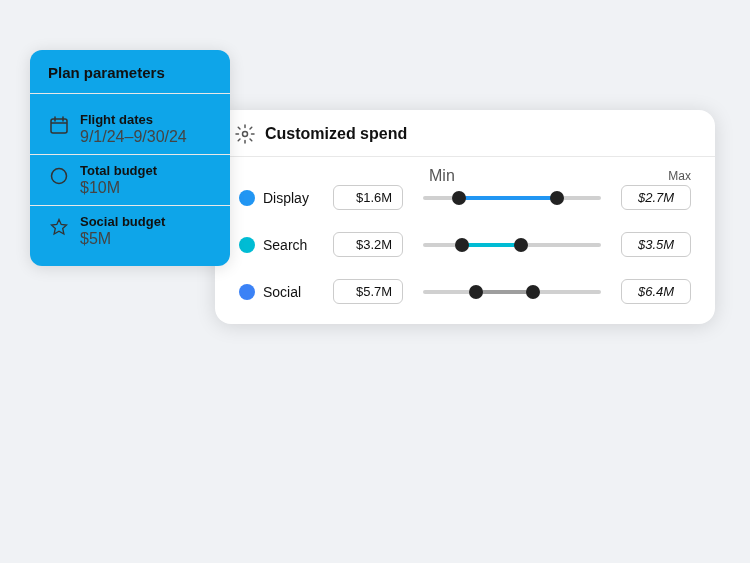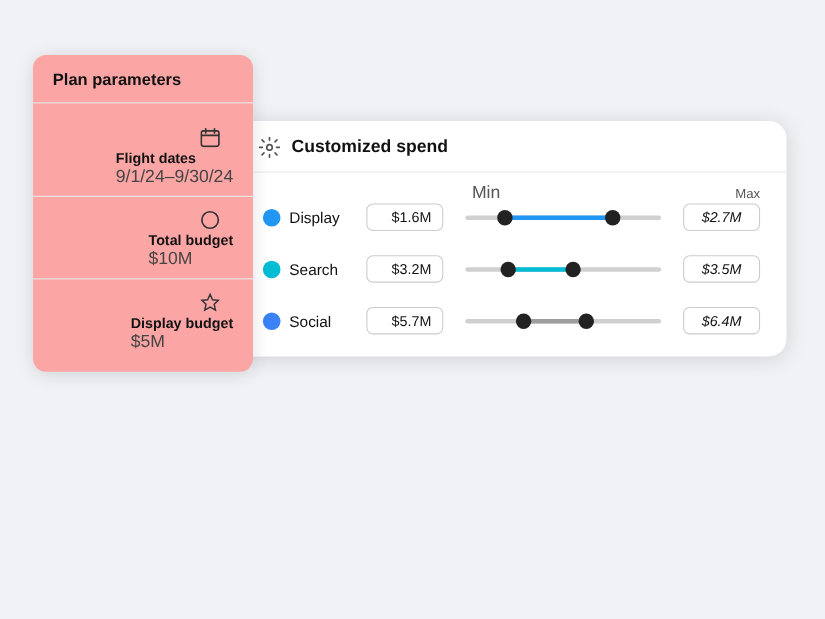--- a/index.html
+++ b/index.html
@@ -19,45 +19,44 @@
       height: 563px;
       background: #f0f2f5;
     }
 
     
     .plan-card {
       position: absolute;
       top: 50px;
       left: 30px;
       width: 200px;
-      background: #fca5a5;
+      background: #0ea5e9;
       border-radius: 12px;
       box-shadow: 0 2px 16px rgba(0,0,0,0.12);
       padding: 0;
       z-index: 2;
     }
 
     .plan-card-header {
       padding: 14px 18px 12px;
       font-weight: 700;
       font-size: 15px;
       color: #111;
       border-bottom: 1px solid #e8e8e8;
     }
 
     .plan-card-body {
       padding: 10px 0 10px;
     }
 
     .plan-item {
       display: flex;
-      align-items: flex-end;
+      align-items: flex-start;
       padding: 8px 18px;
       border-bottom: 1px solid #e8e8e8;
-      flex-direction: column;
     }
 
     .plan-item:last-child {
       border-bottom: none;
     }
 
     .plan-item-icon {
       width: 22px;
       height: 22px;
       margin-right: 10px;
@@ -252,21 +251,21 @@
         </div>
       </div>
 
       <div class="plan-item">
         <div class="plan-item-icon">
           <svg width="18" height="18" viewBox="0 0 18 18" fill="none">
             <polygon points="9,1.5 11.2,6.5 16.5,7 12.7,10.5 13.9,16 9,13.2 4.1,16 5.3,10.5 1.5,7 6.8,6.5" stroke="#333" stroke-width="1.3" fill="none"></polygon>
           </svg>
         </div>
         <div class="plan-item-text">
-          <div class="label">Display budget</div>
+          <div class="label">Social budget</div>
           <div class="value">$5M</div>
         </div>
       </div>
 
     </div>
   </div>
 
   <div class="spend-panel">
     <div class="spend-header">
       <div class="spend-header-icon">

